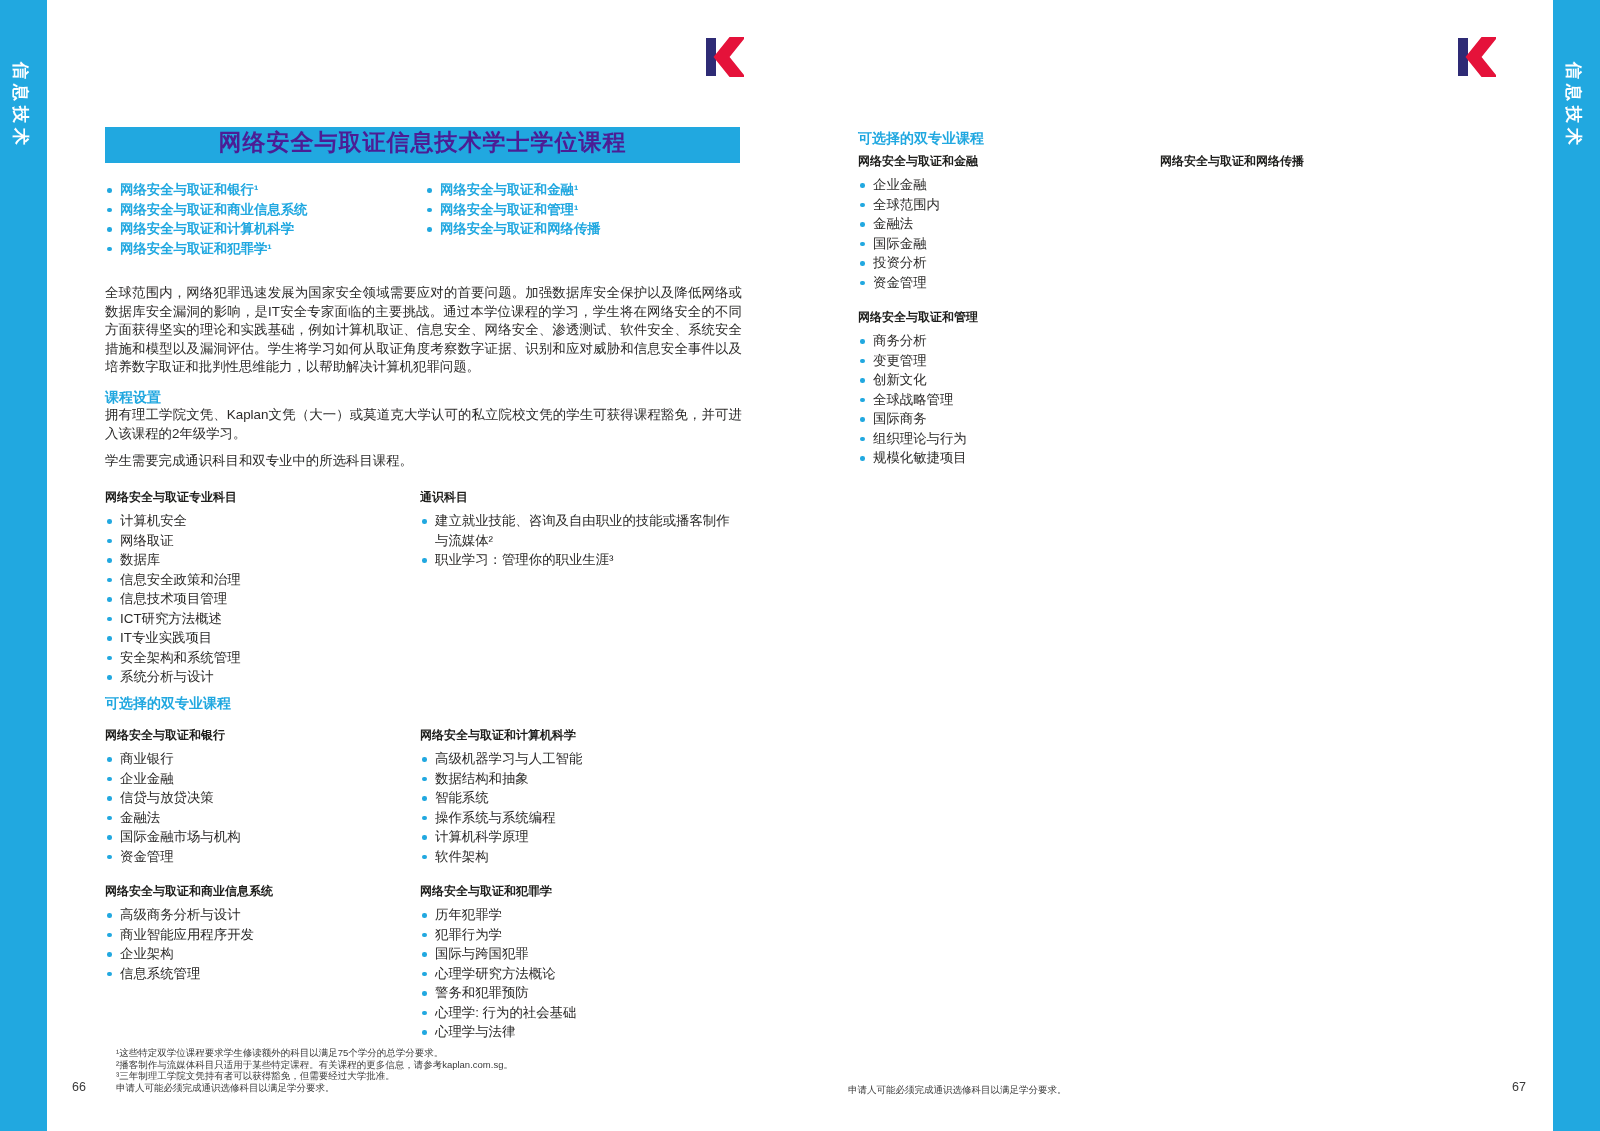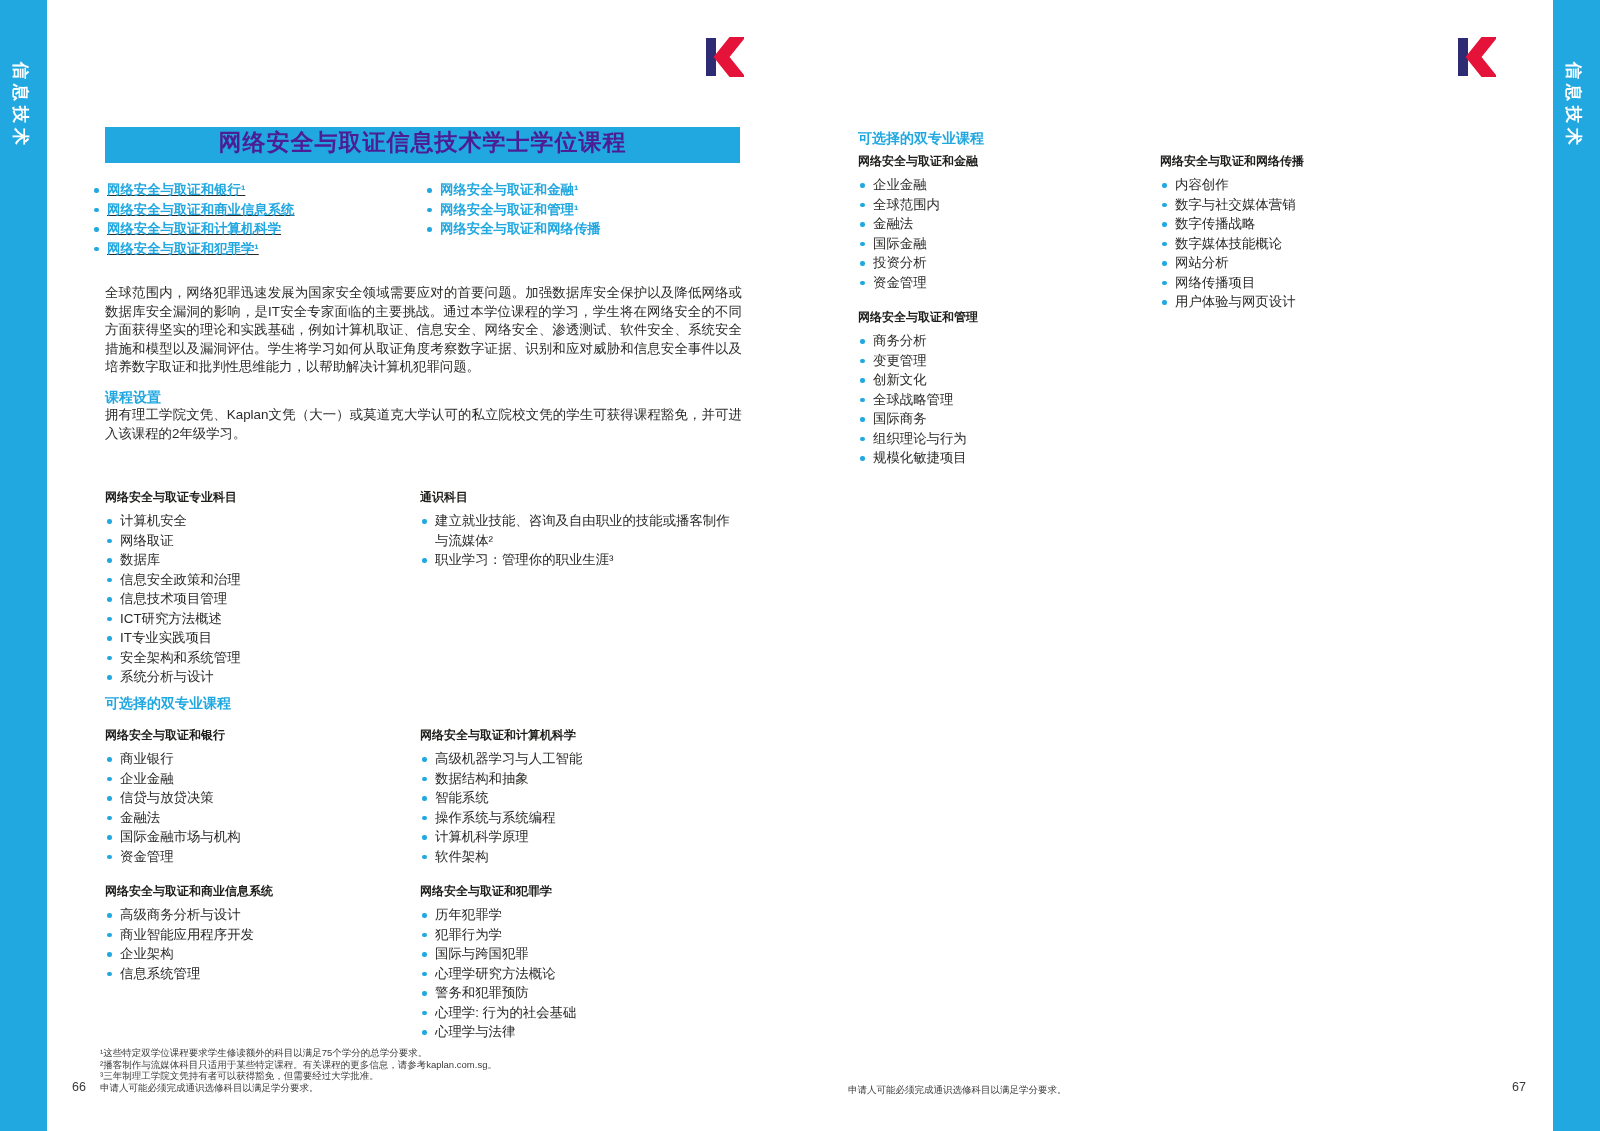--- a/index.html
+++ b/index.html
@@ -38,21 +38,21 @@
     position:relative;padding-left:15px;line-height:19.5px;font-size:13.4px;color:var(--ink);
   }
   .bullet-list li::before{
     content:"";position:absolute;left:2px;top:8px;width:4.5px;height:4.5px;border-radius:50%;background:var(--cyan);
   }
   .link-list li{color:var(--cyan);font-weight:bold;}
   .group{position:absolute;}
   .group h3{font-size:12px;font-weight:bold;color:#1d1d1b;line-height:18px;margin-bottom:5px;}
   .cyan-label{position:absolute;color:var(--cyan);font-weight:bold;font-size:14px;line-height:18px;}
   .body-text{position:absolute;font-size:13.4px;line-height:18.5px;text-align:justify;color:var(--ink);}
-  .footnotes{position:absolute;left:100px;top:1047px;font-size:9.5px;line-height:11.6px;color:#3a3a3a;}
+  .footnotes{position:absolute;left:116px;top:1047px;font-size:9.5px;line-height:11.6px;color:#3a3a3a;}
   .foot-note-right{position:absolute;left:848px;top:1084px;font-size:9.5px;color:#3a3a3a;}
   .page-num{position:absolute;font-size:12.5px;color:#3a3a3a;}
   .page-num-left{left:72px;top:1080px;}
   .page-num-right{left:1512px;top:1080px;}
 </style>
 </head>
 <body>
 
 <div class="spread">
 
@@ -70,40 +70,41 @@
   </svg>
   <svg class="logo logo-right" viewBox="0 0 40 40">
     <rect x="2" y="1" width="10" height="38" fill="#2e2b75"></rect>
     <path d="M40 -8 L17.5 20 L40 48" stroke="#e5123a" stroke-width="12.5" fill="none"></path>
   </svg>
 
   <div class="banner">
     <span>网络安全与取证信息技术学士学位课程</span>
   </div>
 
-  <ul class="bullet-list link-list" style="position:absolute;left:92px;top:180px;width:315px;text-decoration:underline;">
+  <ul class="bullet-list link-list" style="position:absolute;left:105px;top:180px;width:315px;">
 
   <li>网络安全与取证和银行¹</li>
       <li>网络安全与取证和商业信息系统</li>
       <li>网络安全与取证和计算机科学</li>
       <li>网络安全与取证和犯罪学¹</li>
     </ul>
   <ul class="bullet-list link-list" style="position:absolute;left:425px;top:180px;width:315px;">
 
   <li>网络安全与取证和金融¹</li>
       <li>网络安全与取证和管理¹</li>
       <li>网络安全与取证和网络传播</li>
     </ul>
 
   <p class="body-text" style="left:105px;top:284px;width:637px;">全球范围内，网络犯罪迅速发展为国家安全领域需要应对的首要问题。加强数据库安全保护以及降低网络或数据库安全漏洞的影响，是IT安全专家面临的主要挑战。通过本学位课程的学习，学生将在网络安全的不同方面获得坚实的理论和实践基础，例如计算机取证、信息安全、网络安全、渗透测试、软件安全、系统安全措施和模型以及漏洞评估。学生将学习如何从取证角度考察数字证据、识别和应对威胁和信息安全事件以及培养数字取证和批判性思维能力，以帮助解决计算机犯罪问题。</p>
 
   <div class="cyan-label" style="left:105px;top:388px;">课程设置</div>
 
   <p class="body-text" style="left:105px;top:406px;width:637px;">拥有理工学院文凭、Kaplan文凭（大一）或莫道克大学认可的私立院校文凭的学生可获得课程豁免，并可进入该课程的2年级学习。</p>
 
+  <p class="body-text" style="left:105px;top:452px;width:637px;">学生需要完成通识科目和双专业中的所选科目课程。</p>
 
   <div class="group" style="left:105px;top:488px;width:300px;">
     <h3>网络安全与取证专业科目</h3>
     <ul class="bullet-list">
 
     <li>计算机安全</li>
         <li>网络取证</li>
         <li>数据库</li>
         <li>信息安全政策和治理</li>
         <li>信息技术项目管理</li>
@@ -207,29 +208,19 @@
         <li>创新文化</li>
         <li>全球战略管理</li>
         <li>国际商务</li>
         <li>组织理论与行为</li>
         <li>规模化敏捷项目</li>
       </ul>
   </div>
 
   <div class="group" style="left:1160px;top:152px;width:290px;">
     <h3>网络安全与取证和网络传播</h3>
-    <ul class="bullet-list">
-
-    <li>内容创作</li>
-        <li>数字与社交媒体营销</li>
-        <li>数字传播战略</li>
-        <li>数字媒体技能概论</li>
-        <li>网站分析</li>
-        <li>网络传播项目</li>
-        <li>用户体验与网页设计</li>
-      </ul>
   </div>
 
   <div class="foot-note-right">申请人可能必须完成通识选修科目以满足学分要求。</div>
 
   <div class="page-num page-num-right">67</div>
 
 </div>
 
 </body></html>

